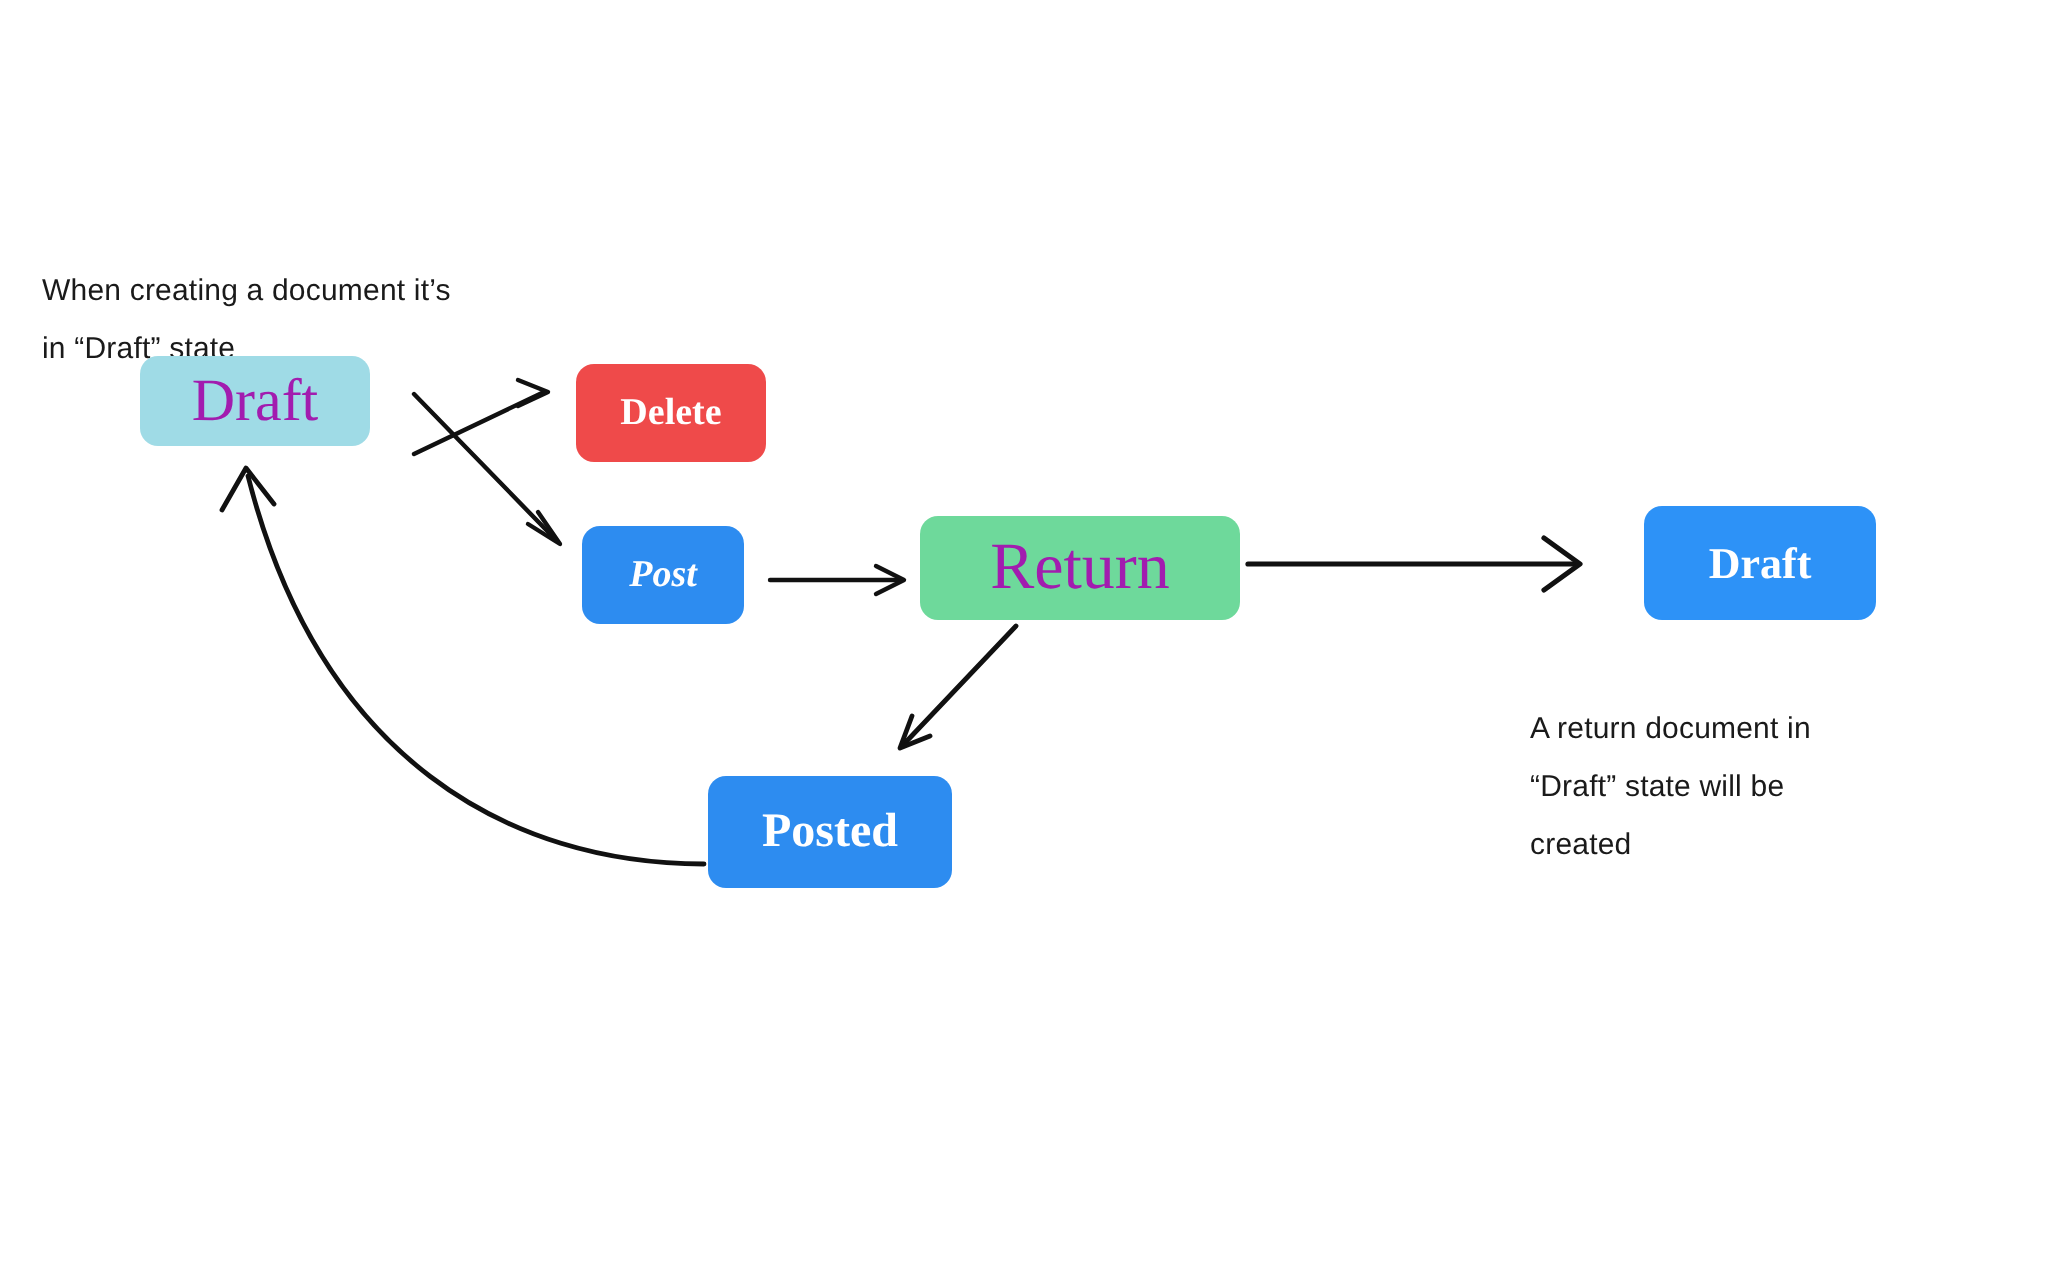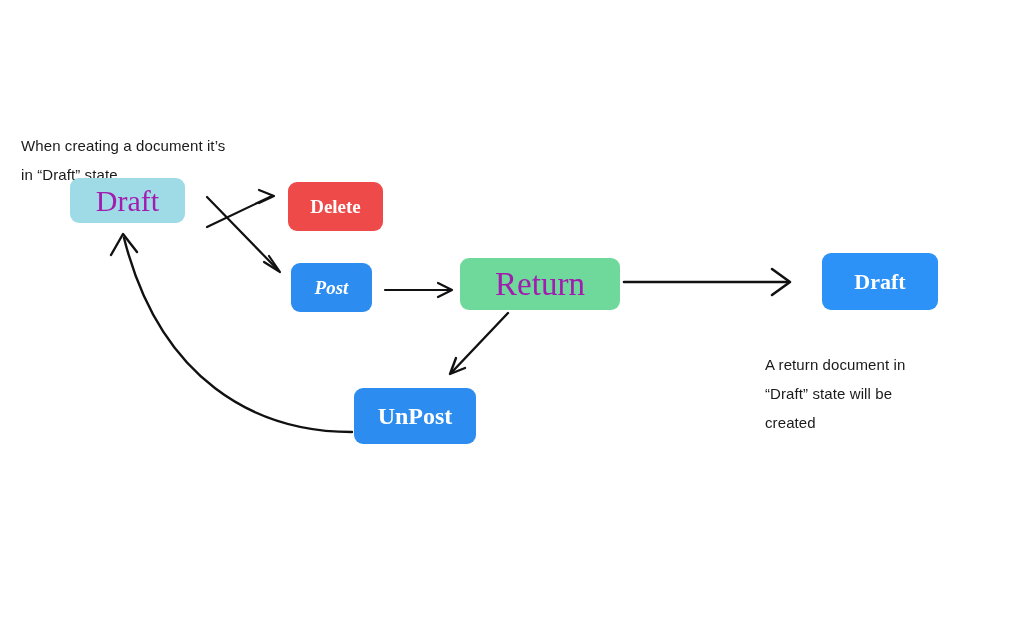--- a/index.html
+++ b/index.html
@@ -192,16 +192,16 @@
 
   <div class="node state" id="node-posted" style="background:#6ed99b;">
     <span class="node-label">Return</span>
   </div>
 
   <div class="node action action-sans" id="node-return" style="background:#2d92f7;">
     <span class="node-label">Draft</span>
   </div>
 
   <div class="node action action-serif" id="node-unpost" style="background:#2d8cf0;">
-    <span class="node-label">UnPost</span>
+    <span class="node-label">Posted</span>
   </div>
 
 </div>
 
 </body></html>

